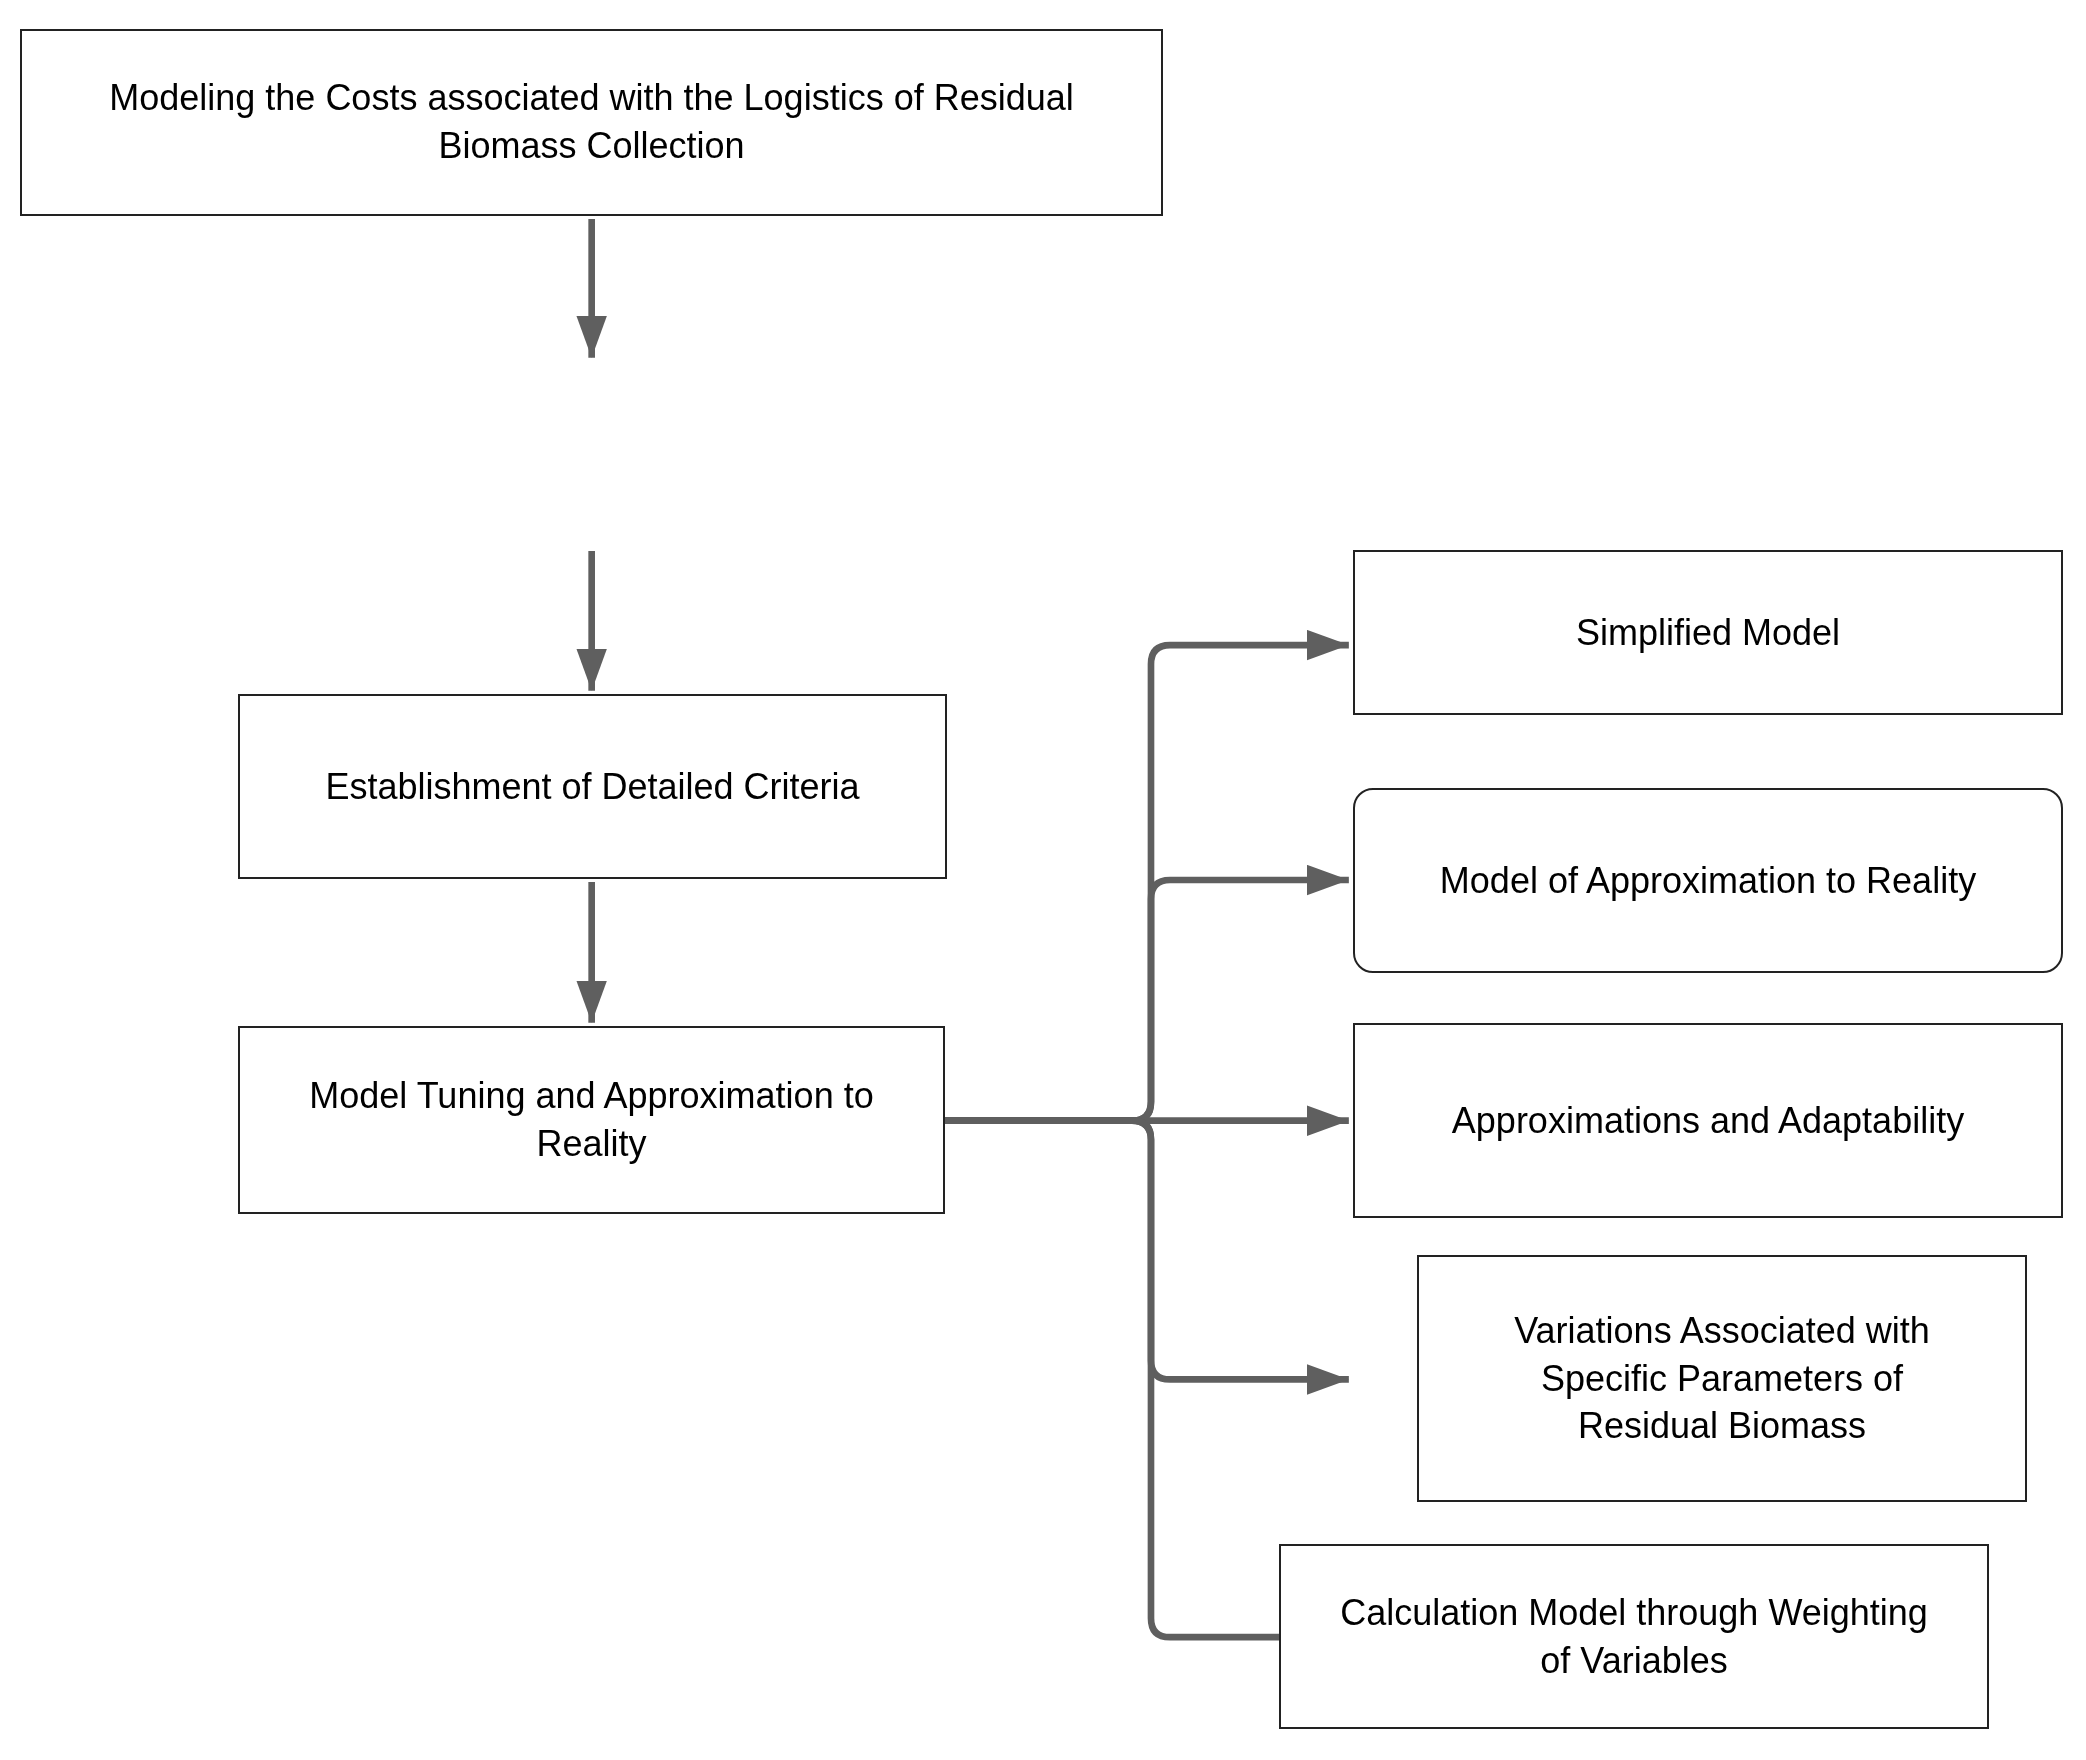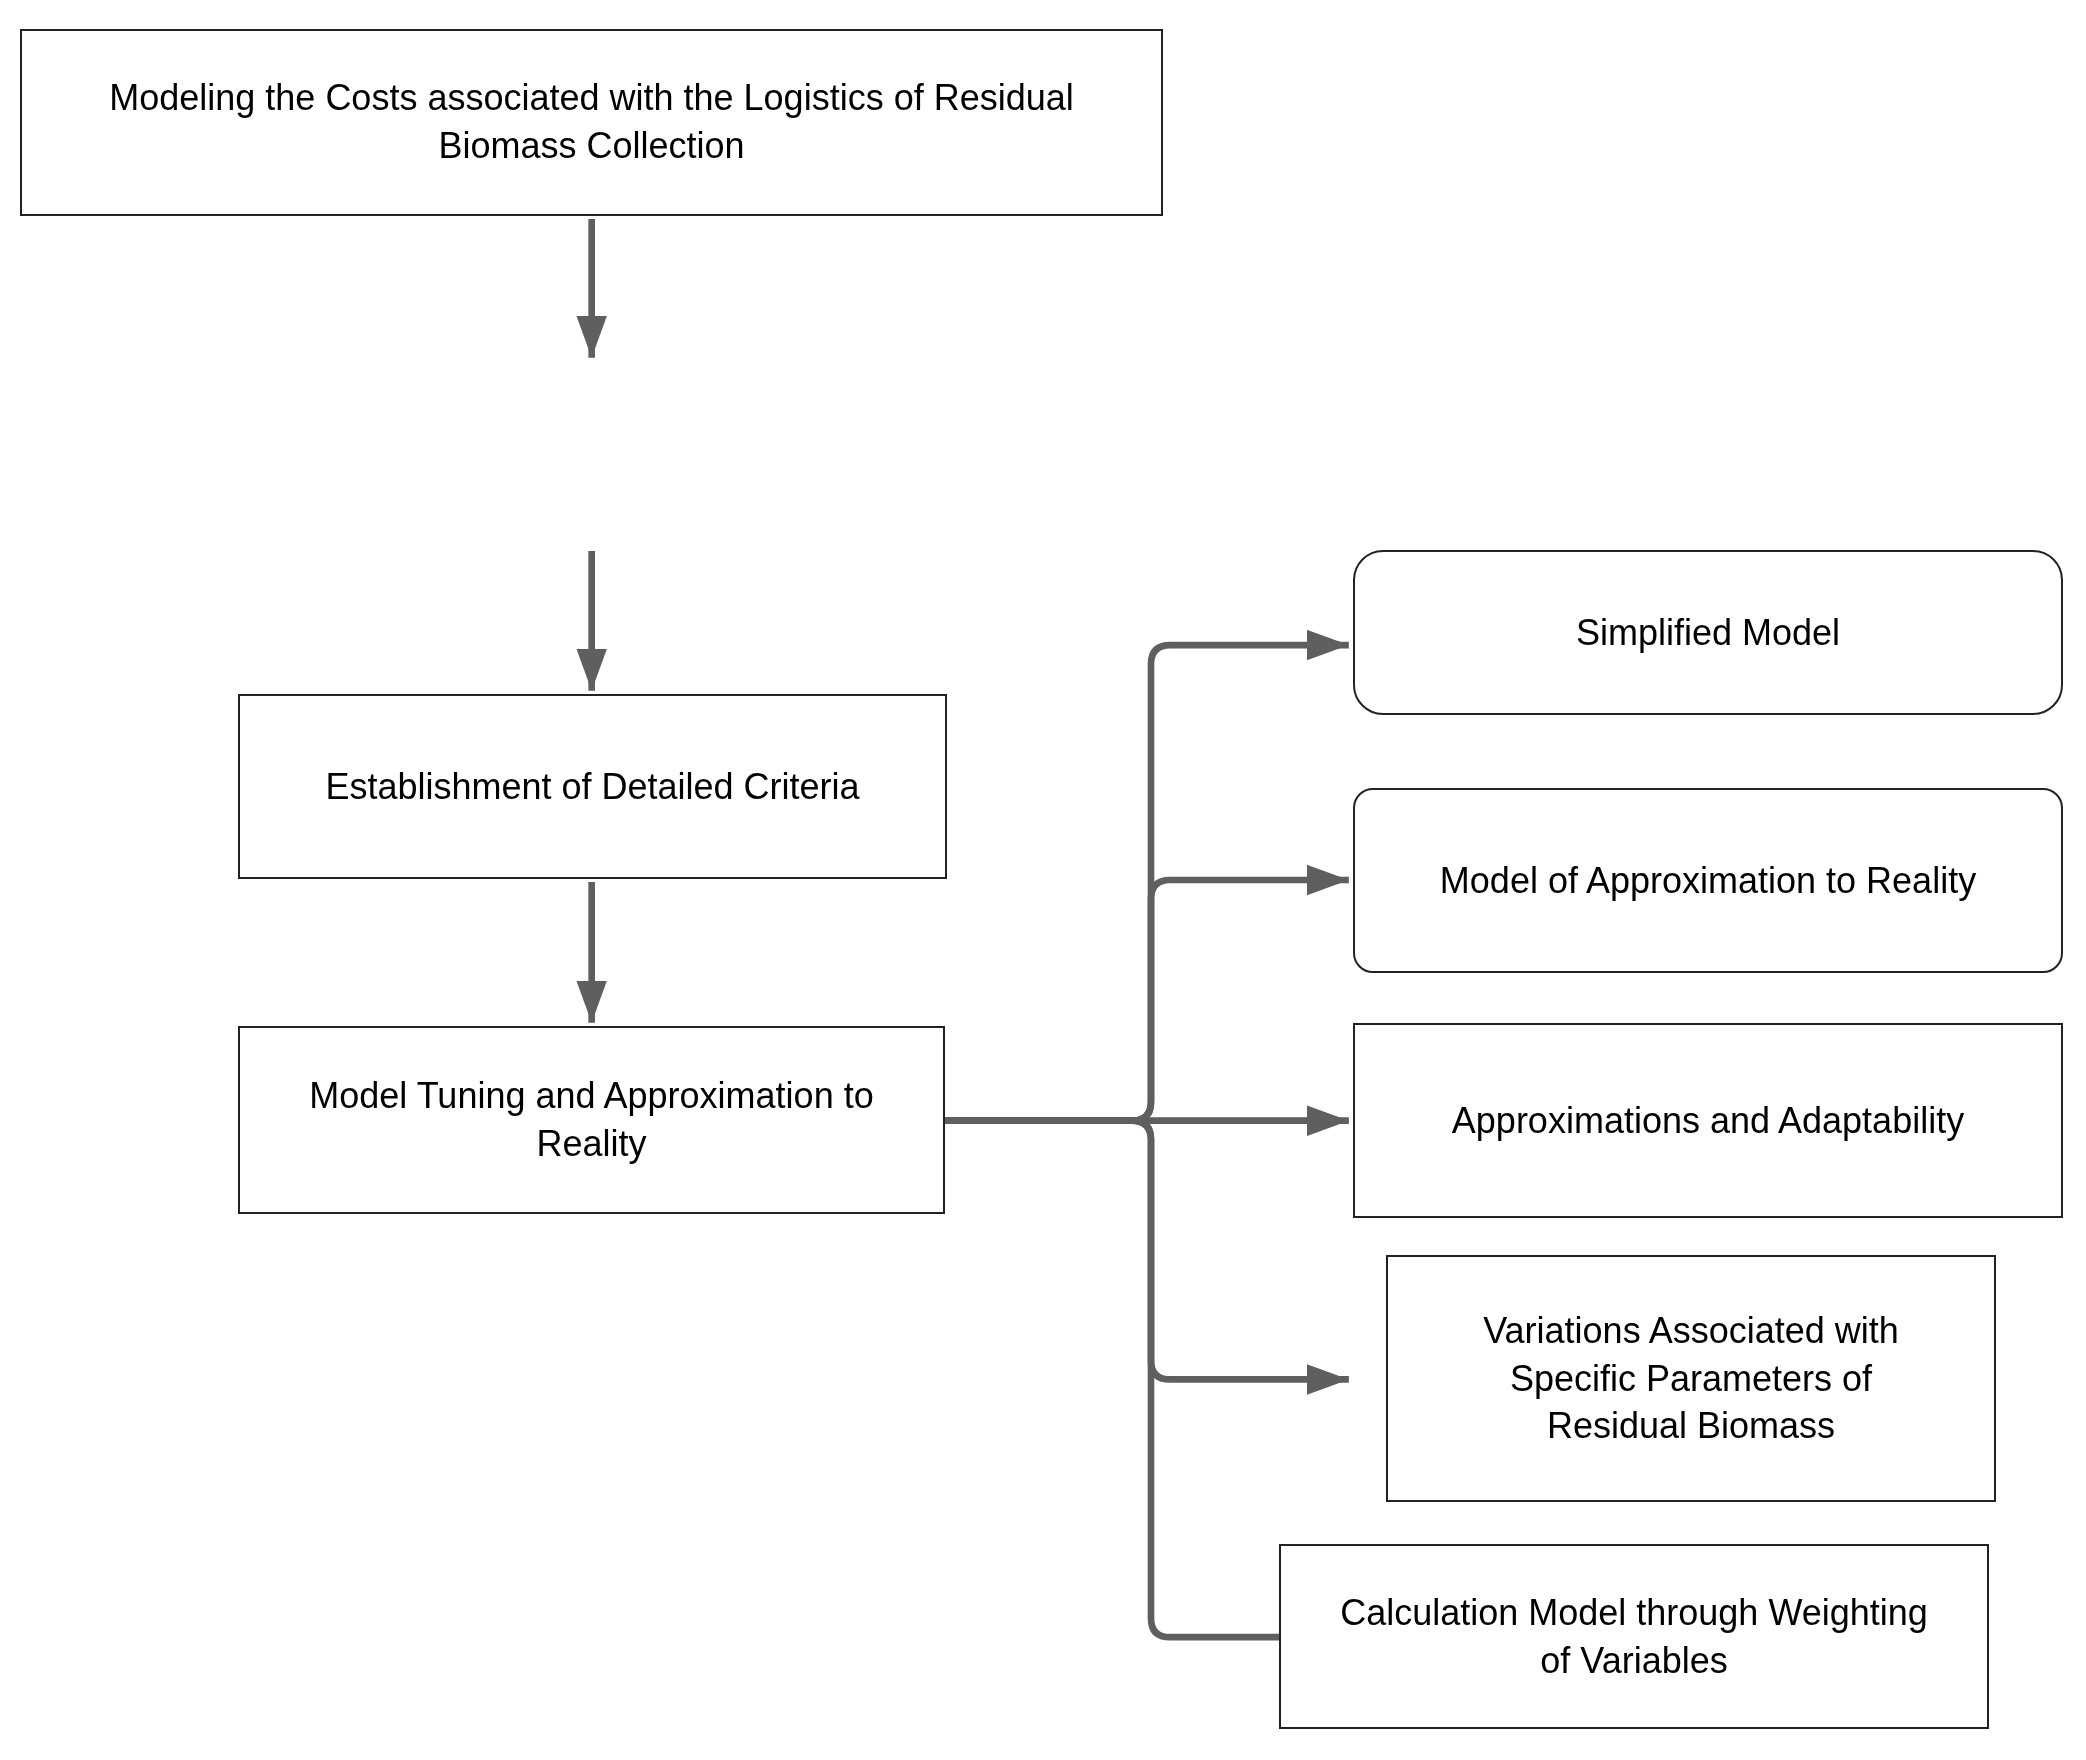--- a/index.html
+++ b/index.html
@@ -40,24 +40,24 @@
     text-align: center;
     font-size: 36px;
     line-height: 1.32;
   }
   
   .node.title  { left: 20px;   top: 28.5px;   width: 1143px; height: 187px; padding: 0 67px; }
   .node.step1  { left: 238px;  top: 361px;  width: 709px;  height: 187px; padding: 0 48px; }
   .node.step2  { left: 238px;  top: 694px;  width: 709px;  height: 185px; padding: 0 48px; }
   .node.step3  { left: 238px;  top: 1026px; width: 707px;  height: 188px; padding: 16px 48px; }
   
-  .node.out1   { left: 1353px; top: 550px;  width: 710px;  height: 165px; padding: 0 52px; border-radius: 30px; }
+  .node.out1   { left: 1353px; top: 550px;  width: 710px;  height: 165px; padding: 0 52px; }
   .node.out2   { left: 1353px; top: 788px;  width: 710px;  height: 185px; padding: 0 52px; border-radius: 20px; }
   .node.out3   { left: 1353px; top: 1023px; width: 710px;  height: 195px; padding: 0 52px; }
-  .node.out4   { left: 1386px; top: 1255px; width: 610px;  height: 247px; padding: 12px 52px; }
+  .node.out4   { left: 1417px; top: 1255px; width: 610px;  height: 247px; padding: 12px 52px; }
   .node.out5   { left: 1279px; top: 1544px; width: 710px;  height: 185px; padding: 0 52px; }
 </style>
 </head>
 <body>
 
 <div class="canvas">
 
   <svg class="connectors" viewBox="0 0 2194 1851" xmlns="http://www.w3.org/2000/svg">
     <defs>
       <marker id="arrow" markerUnits="userSpaceOnUse" markerWidth="48" markerHeight="34" refX="44" refY="16" orient="auto">

